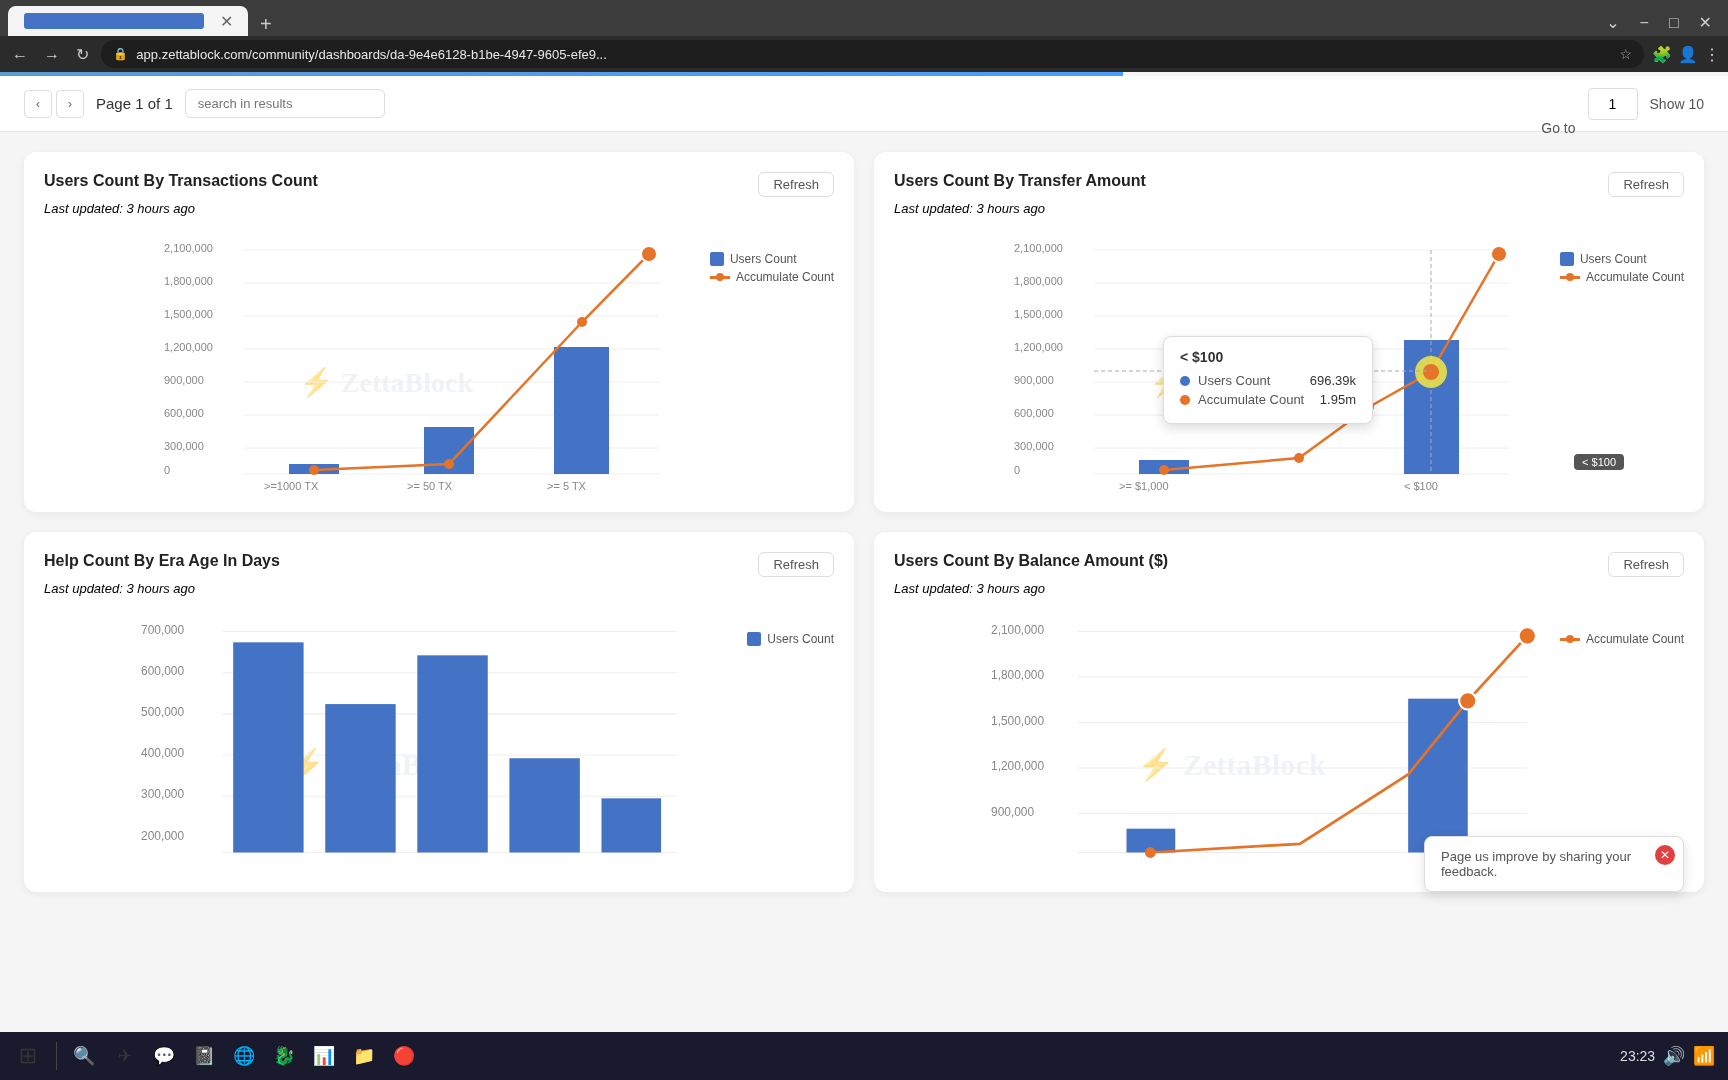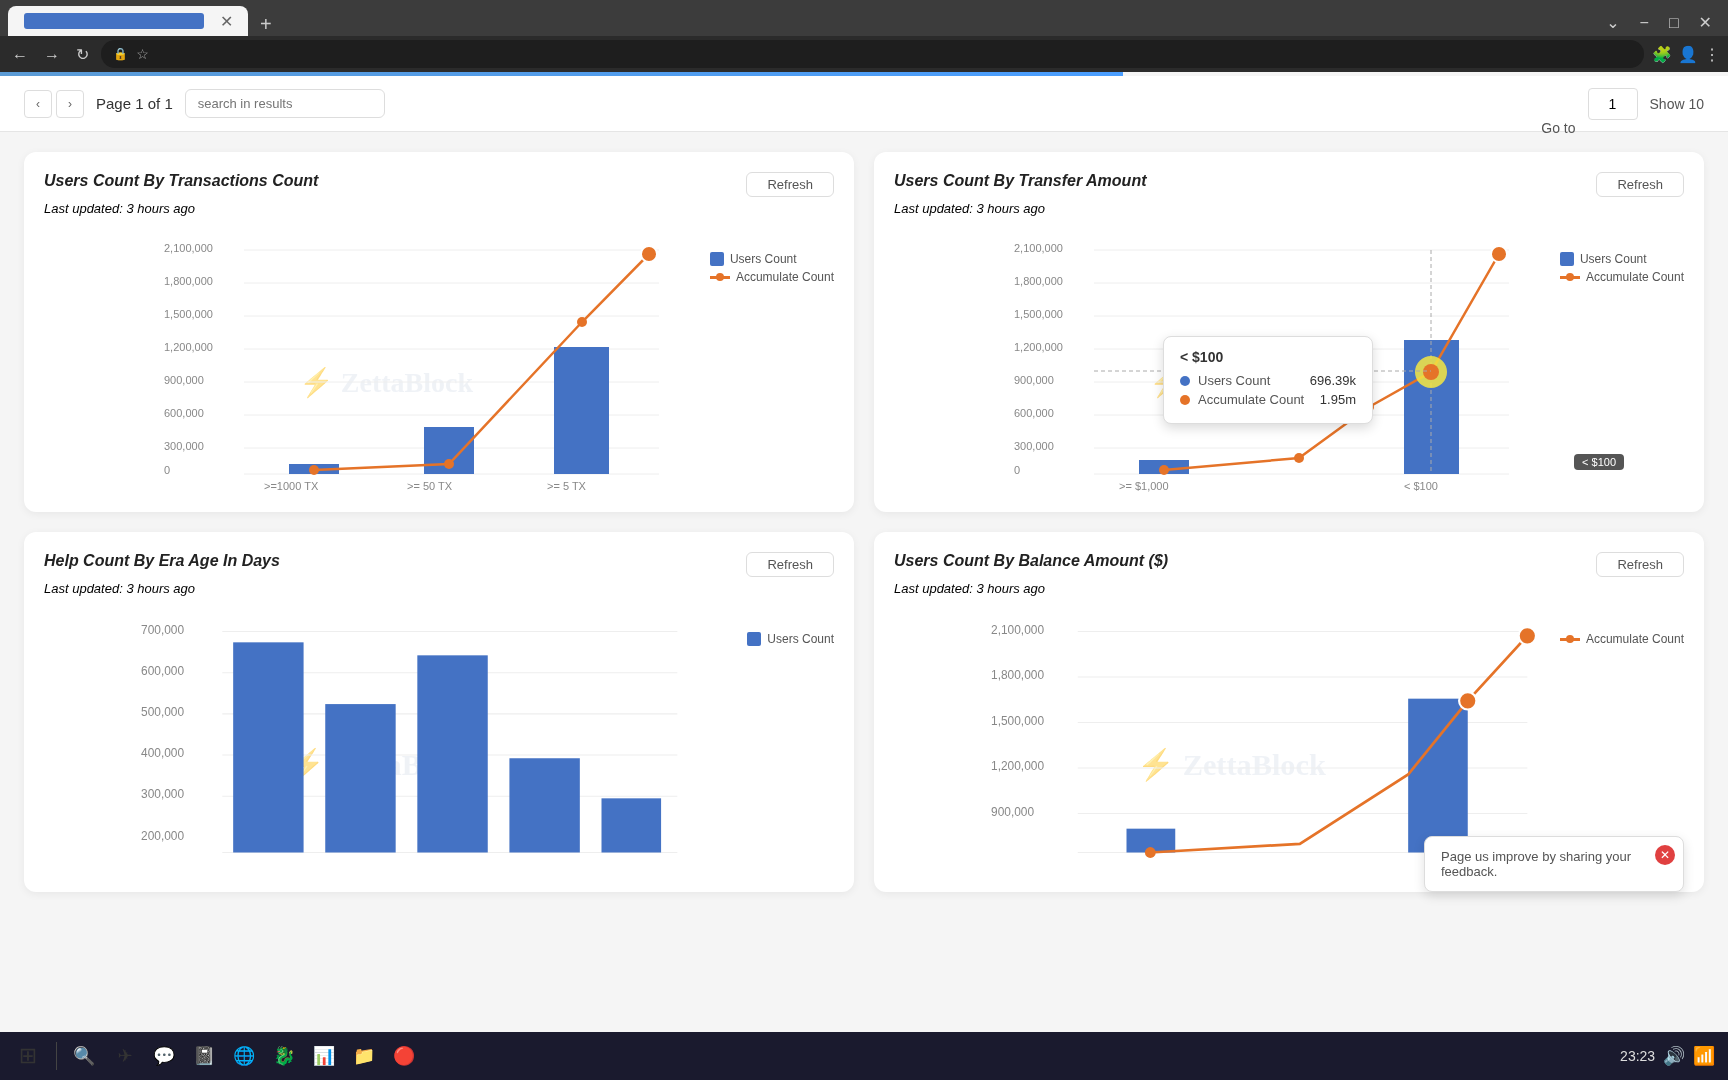--- a/index.html
+++ b/index.html
@@ -31,22 +31,22 @@
 
     
     .main-content { padding: 20px 24px; display: flex; flex-direction: column; gap: 20px; background: #f5f5f5; min-height: calc(100vh - 72px - 56px); }
 
     
     .dashboard-grid { display: grid; grid-template-columns: 1fr 1fr; gap: 20px; }
 
     
     .chart-card { background: white; border-radius: 12px; padding: 20px; box-shadow: 0 2px 8px rgba(0,0,0,0.06); }
     .chart-card-header { display: flex; align-items: flex-start; justify-content: space-between; margin-bottom: 4px; }
-    .chart-title { font-size: 16px; font-weight: 600; color: #222; font-style: italic; }
-    .refresh-btn { background: white; border: 1px solid #ddd; border-radius: 6px; padding: 4px 20px; font-size: 13px; color: #555; cursor: pointer; }
+    .chart-title { font-size: 16px; font-weight: 600; color: #222; }
+    .refresh-btn { background: white; border: 1px solid #ddd; border-radius: 6px; padding: 4px 14px; font-size: 13px; color: #555; cursor: pointer; }
     .chart-subtitle { font-size: 13px; color: #000000; margin-bottom: 16px; font-style: italic; }
     .chart-container { position: relative; height: 260px; }
 
     
     .chart-svg { width: 100%; height: 100%; }
     .watermark { fill: #e0e6ef; font-size: 28px; font-weight: bold; opacity: 0.5; font-family: serif; }
 
     
     .chart-legend { display: flex; flex-direction: column; gap: 4px; position: absolute; right: 0; top: 20px; }
     .legend-item { display: flex; align-items: center; gap: 6px; font-size: 12px; color: #555; }
@@ -92,20 +92,21 @@
       <span style="color:#ccc;cursor:pointer;font-size:16px;padding:0 8px;">✕</span>
     </div>
   </div>
 
   <div class="browser-addressbar">
     <button class="browser-nav-btn">←</button>
     <button class="browser-nav-btn">→</button>
     <button class="browser-nav-btn">↻</button>
     <div class="browser-url-bar">
       <span style="color:#aaa;font-size:12px;">🔒</span>
+      <span class="browser-url-text">app.zettablock.com/community/dashboards/da-9e4e6128-b1be-4947-9605-efe9...</span>
       <span style="color:#aaa;font-size:14px;">☆</span>
     </div>
 
     <div style="display:flex;gap:6px;align-items:center;">
       <span style="color:#ccc;font-size:16px;cursor:pointer;">🧩</span>
       <span style="color:#ccc;font-size:16px;cursor:pointer;">👤</span>
       <span style="color:#ccc;font-size:16px;cursor:pointer;">⋮</span>
     </div>
   </div>
 </div>

